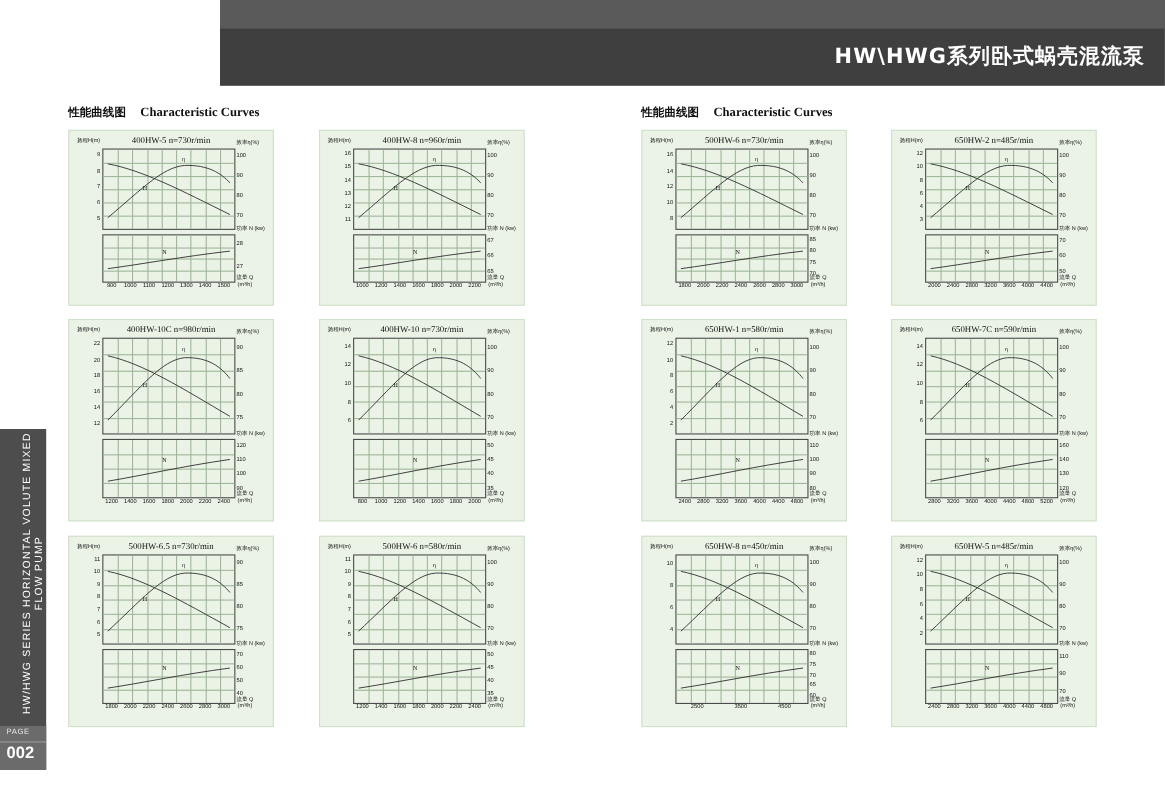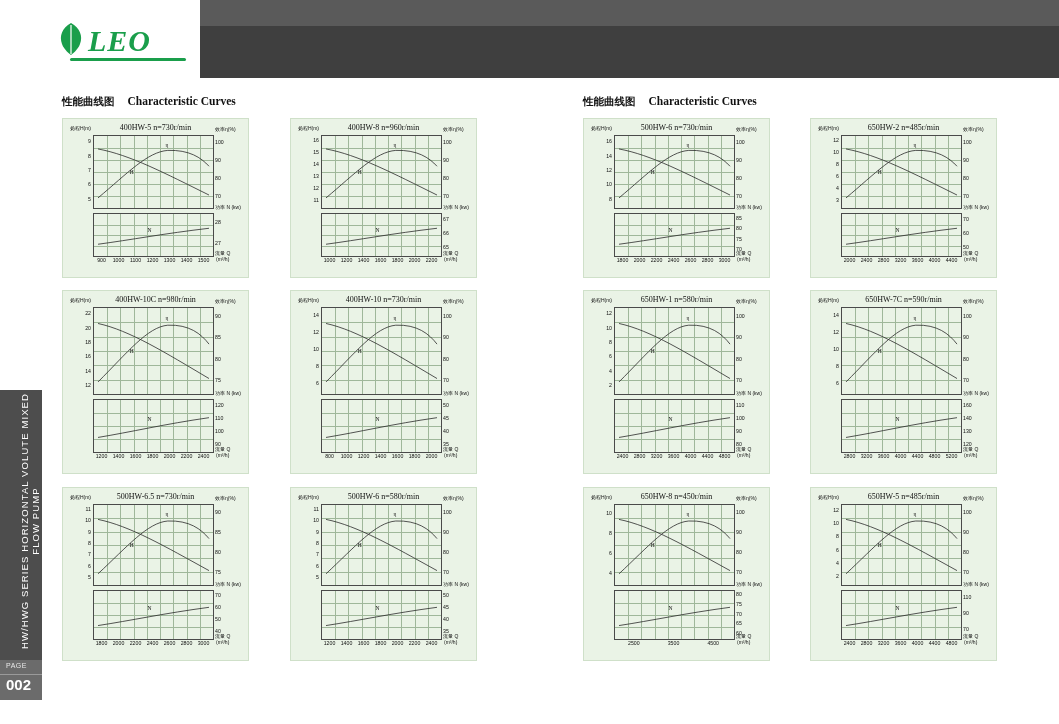--- a/index.html
+++ b/index.html
@@ -70,30 +70,21 @@
   .curve-lbl{position:absolute;font-size:5.5px;color:#111;font-family:"Liberation Serif",serif;}
   svg.curves{position:absolute;left:0;top:0;overflow:visible;}
   svg.curves path{fill:none;stroke:#2a2a2a;stroke-width:.8;}
 </style>
 </head>
 <body>
 
 <div class="header">
   <div class="hdr-dark"></div>
   <div class="hdr-green2"></div>
-  <div class="hdr-logo-block">
-    <div class="logo">
-      <svg class="logo-leaf" viewBox="0 0 34 34">
-        <path d="M17 1 C8 6 5 14 8 22 C10 28 16 32 17 33 C18 32 24 28 26 22 C29 14 26 6 17 1 Z" fill="#1a9e4b"></path>
-        <path d="M17 3 L17 32" stroke="#ffffff" stroke-width="1.2" fill="none"></path>
-      </svg>
-      <div class="logo-text">LEO</div>
-      <div class="logo-underline"></div>
-    </div>
-  </div>
+  <div class="hdr-title">HW\HWG系列卧式蜗壳混流泵</div>
 </div>
 
 <div class="sidebar">
   <div class="sidebar-text">HW/HWG  SERIES  HORIZONTAL  VOLUTE  MIXED  FLOW  PUMP</div>
 </div>
 <div class="page-box">
   <div class="page-label">PAGE</div>
   <div class="page-line"></div>
   <div class="page-num">002</div>
 </div>

